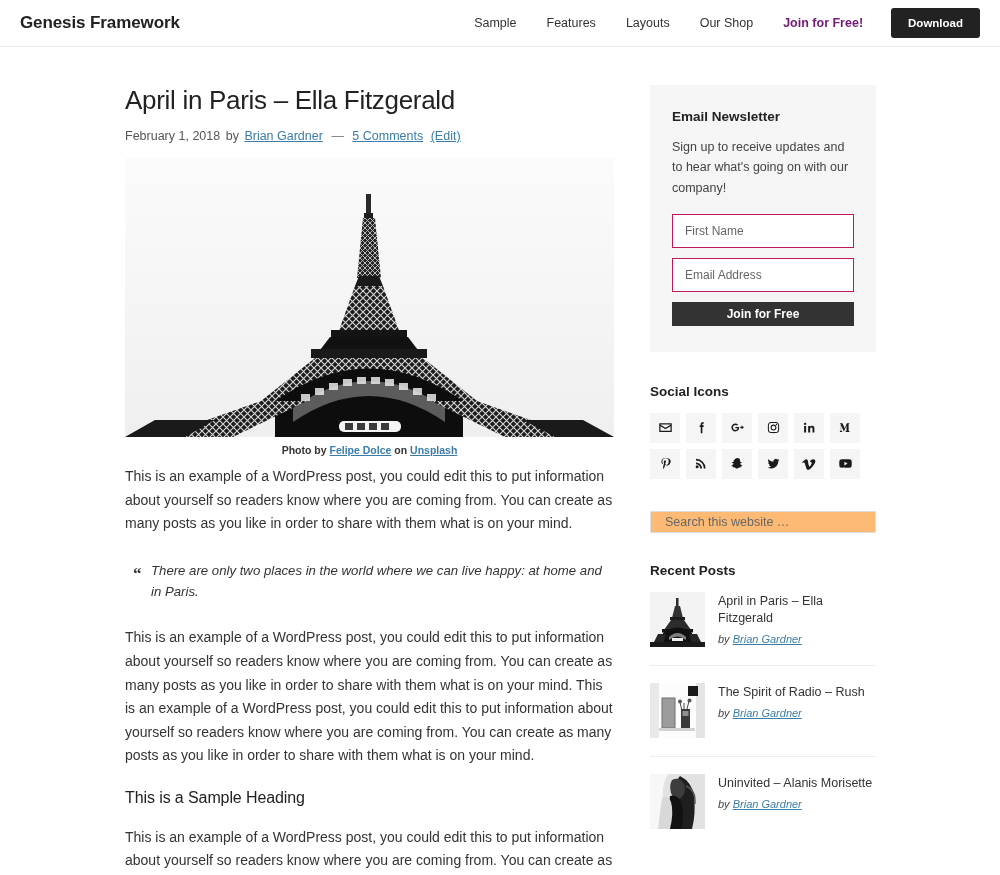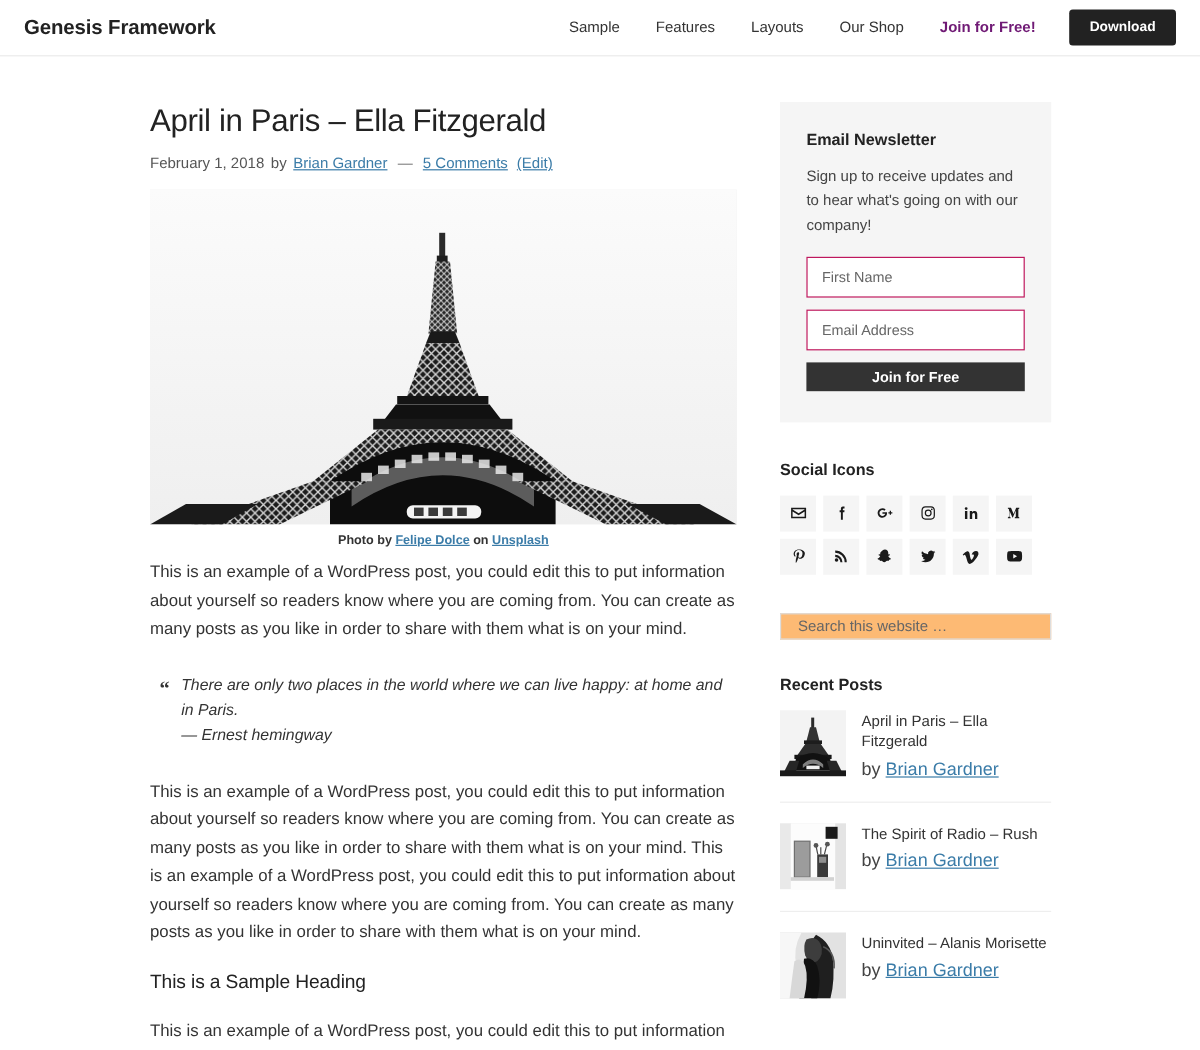--- a/index.html
+++ b/index.html
@@ -247,21 +247,21 @@
     display: block;
   }
   .recent-body { padding-top: 1px; }
   .recent-title {
     font-size: 12.5px;
     color: #333333;
     line-height: 1.35;
     margin-bottom: 6px;
     cursor: pointer;
   }
-  .recent-by { font-size: 15px; color: #444444; }
+  .recent-by { font-size: 11px; color: #444444; font-style: italic; }
   .recent-by a { color: #3b7ca8; text-decoration: underline; }
 </style>
 </head>
 <body>
 
 <header class="site-header">
   <div class="site-title">Genesis Framework</div>
 
   <nav class="nav">
     <a class="nav-item">Sample</a>
@@ -356,21 +356,20 @@
         <a>Unsplash</a>
       </figcaption>
     </figure>
 
     <div class="entry-content">
       <p class="tight">This is an example of a WordPress post, you could edit this to put information about yourself so readers know where you are coming from. You can create as many posts as you like in order to share with them what is on your mind.</p>
 
       <blockquote>
         <span class="qmark">“</span>
         <span>There are only two places in the world where we can live happy: at home and in Paris.</span>
-        <span class="cite">— Ernest hemingway</span>
       </blockquote>
 
       <p>This is an example of a WordPress post, you could edit this to put information about yourself so readers know where you are coming from. You can create as many posts as you like in order to share with them what is on your mind. This is an example of a WordPress post, you could edit this to put information about yourself so readers know where you are coming from. You can create as many posts as you like in order to share with them what is on your mind.</p>
 
       <h2 class="sample-heading">This is a Sample Heading</h2>
 
       <p>This is an example of a WordPress post, you could edit this to put information about yourself so readers know where you are coming from. You can create as many posts as you like in order to share with them what is on your mind.</p>
     </div>
   </main>
 

